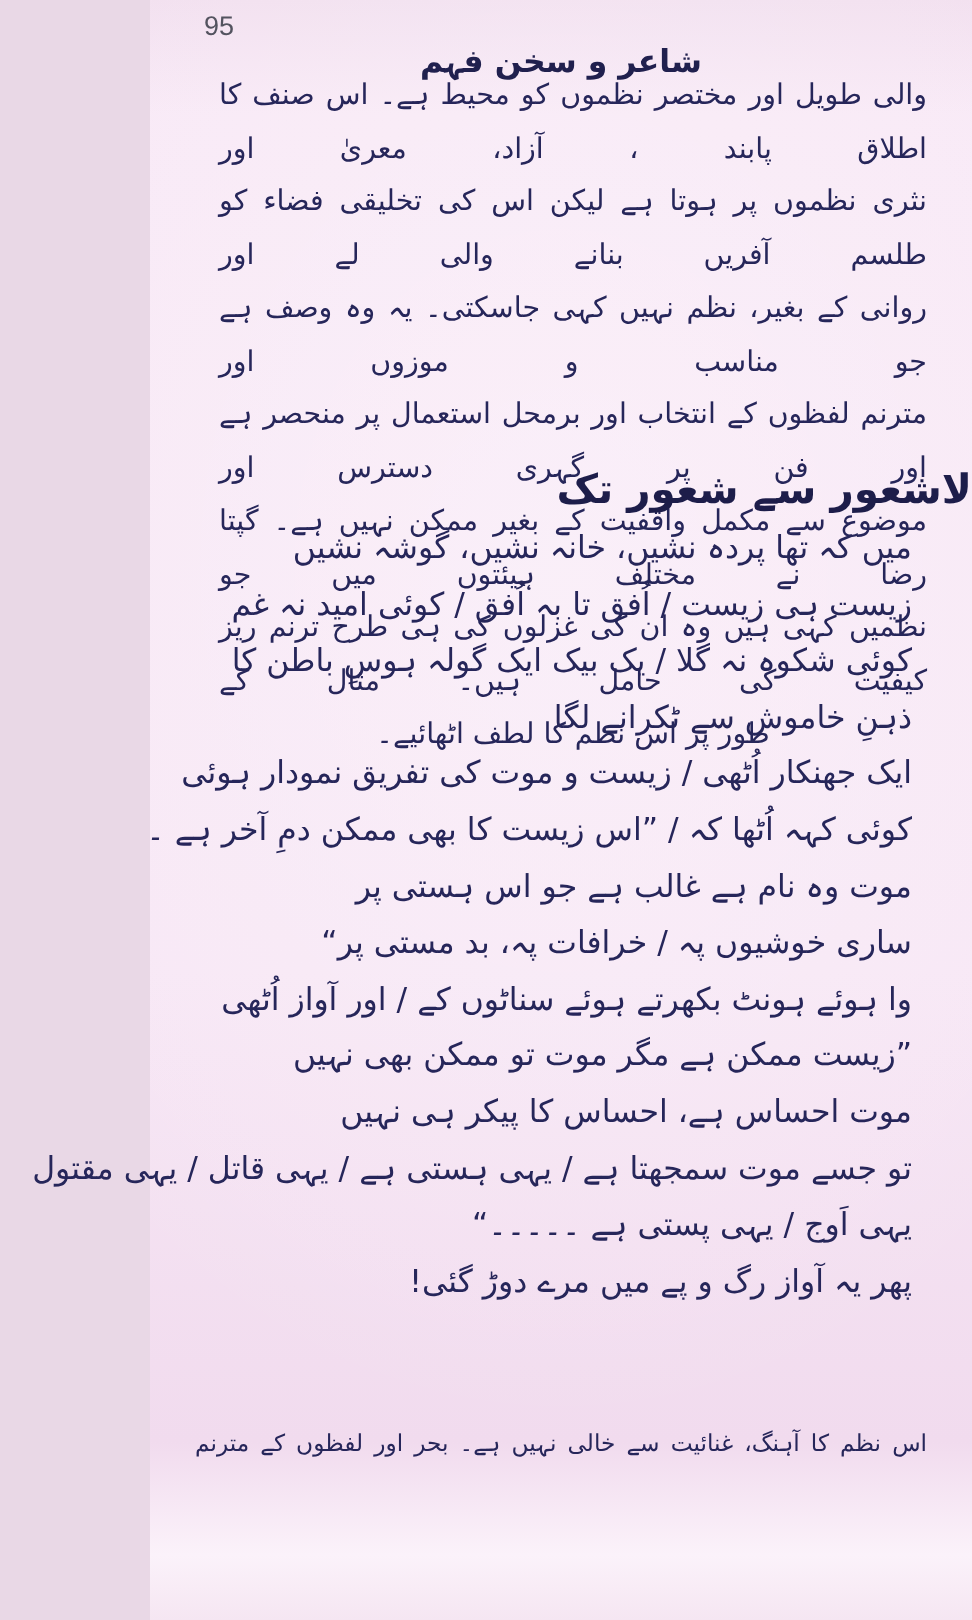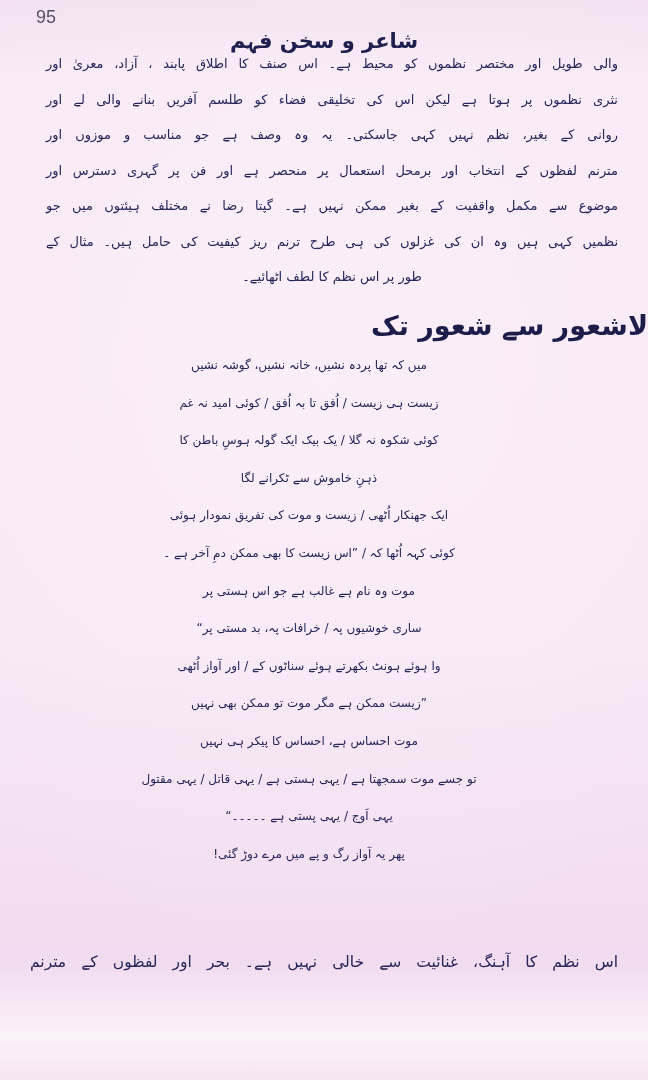--- a/index.html
+++ b/index.html
@@ -1,56 +1,56 @@
 <!DOCTYPE html>
 <html lang="ur" dir="rtl"><head>
 <meta charset="utf-8">
 <style>
   html, body { margin: 0; padding: 0; }
   body {
     width: 648px; height: 1080px; overflow: hidden;
     background: #e9d8e6;
   }
   .page {
-    position: relative; width: 648px; height: 1080px;
+    position: relative; width: 548px; height: 1080px;
     background:
       radial-gradient(ellipse 140% 90% at 50% 35%, rgba(255,252,255,0.35), rgba(255,252,255,0) 60%),
       linear-gradient(180deg, #f2e0ef 0%, #f8e9f6 7%, #f7e7f5 60%, #f1dbee 89%, #fbf2fa 96%, #f5e6f2 100%);
     font-family: "DejaVu Sans", sans-serif;
     color: #26265a;
     direction: rtl;
   }
   .pagenum {
     position: absolute; top: 7px; left: 36px;
     direction: ltr; font-size: 18px; color: #53535f;
     font-family: "Liberation Sans", sans-serif;
   }
   .htitle {
     position: absolute; top: 5px; left: 0; right: 0;
     text-align: center; font-size: 21px; font-weight: bold;
     color: #20204e;
     margin-top: 24px;
   }
   .para1 {
     position: absolute; top: 46px; right: 30px; left: 46px;
-    font-size: 13px; line-height: 35.5px;
+    font-size: 19px; line-height: 35.5px;
   }
   .jline { text-align: justify; text-align-last: justify; }
   .cline { text-align: center; text-align-last: center; }
   .ptitle {
     position: absolute; top: 294px; left: 0; right: 0;
     text-align: right; font-size: 27px; font-weight: bold;
     letter-spacing: 1px; color: #1d1d4a; margin-top: 16px;
   }
   .poem {
     position: absolute; top: 347px; left: 10px; right: 40px;
   }
   .pline {
     height: 37.6px; line-height: 37.6px;
-    text-align: center; font-size: 12px; white-space: nowrap;
+    text-align: right; font-size: 21px; white-space: nowrap;
   }
   .para2 {
     position: absolute; top: 944px; right: 30px; left: 30px;
     font-size: 15.5px; line-height: 36px;
   }
 </style>
 </head>
 <body>
 
 <div class="page">

